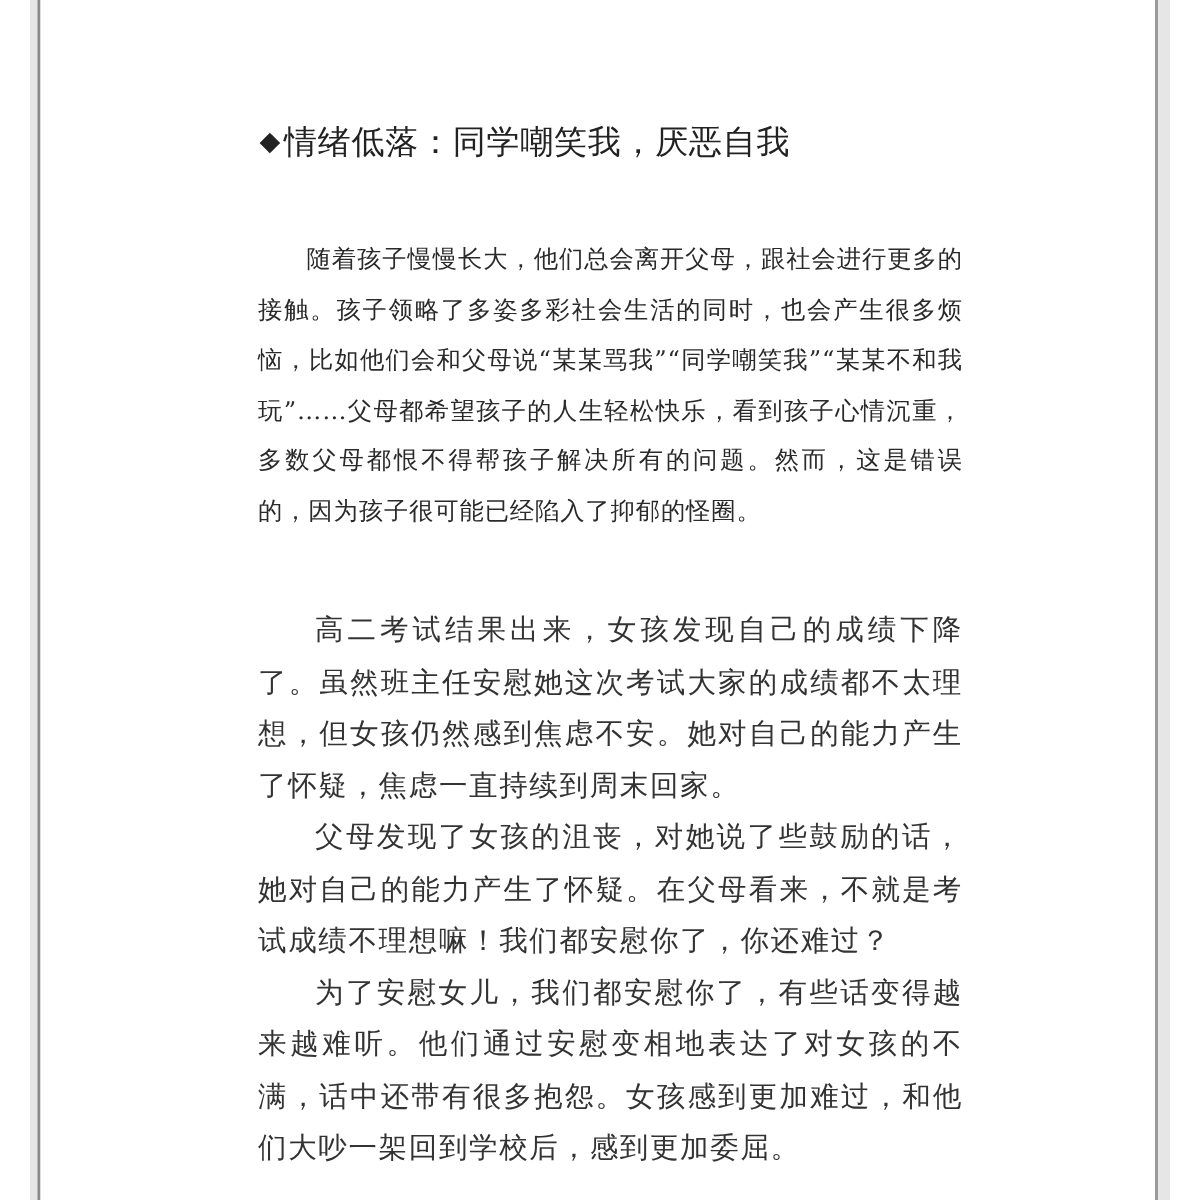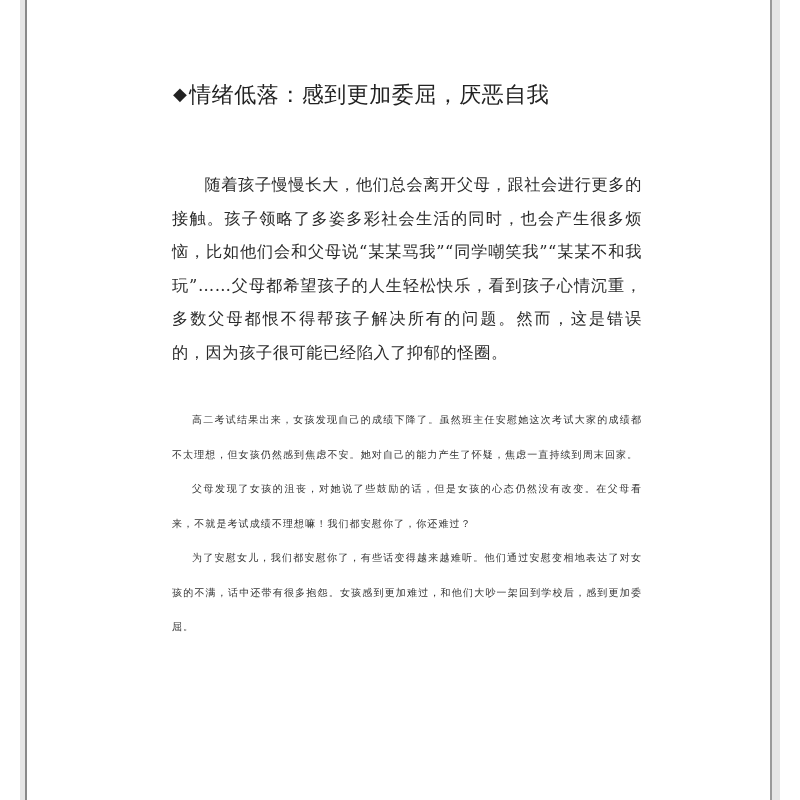--- a/index.html
+++ b/index.html
@@ -33,48 +33,48 @@
       background: #ffffff;
     }
     .heading {
       position: absolute; left: 173px; top: 80px;
       font-family: "DejaVu Sans", "Liberation Sans", sans-serif;
       font-size: 22px; color: #222; letter-spacing: 0.5px;
       white-space: nowrap;
     }
     .heading .diamond { font-size: 18px; margin-right: 2px; position: relative; top: -2px; }
     .para1 {
-      position: absolute; left: 172px; top: 168px; width: 470px;
+      position: absolute; left: 172px; top: 156px; width: 470px;
       font-size: 16.2px; line-height: 33.5px; color: #2a2a2a;
       text-indent: 2em; text-align: justify; letter-spacing: 0.6px;
     }
     .story {
       position: absolute; left: 172px; top: 403px; width: 470px;
       font-family: "DejaVu Serif", "Liberation Serif", serif;
-      font-size: 10px; line-height: 34.5px; color: #333;
+      font-size: 19px; line-height: 34.5px; color: #333;
       letter-spacing: 1.1px;
     }
     .story p {
       margin: 0; text-indent: 2em; text-align: justify;
     }
   </style>
 </head>
 <body>
 
 <div class="edge-left"></div>
 <div class="edge-left-band"></div>
 <div class="edge-left-line"></div>
 <div class="edge-right-band"></div>
 <div class="edge-right-line"></div>
 
 <div class="page"></div>
 
 <div class="heading">
-  <span class="diamond">◆</span><span>情绪低落：感到更加委屈，厌恶自我</span>
+  <span class="diamond">◆</span><span>情绪低落：同学嘲笑我，厌恶自我</span>
 </div>
 
 <div class="para1">随着孩子慢慢长大，他们总会离开父母，跟社会进行更多的接触。孩子领略了多姿多彩社会生活的同时，也会产生很多烦恼，比如他们会和父母说“某某骂我”“同学嘲笑我”“某某不和我玩”……父母都希望孩子的人生轻松快乐，看到孩子心情沉重，多数父母都恨不得帮孩子解决所有的问题。然而，这是错误的，因为孩子很可能已经陷入了抑郁的怪圈。</div>
 
 <div class="story">
   <p>高二考试结果出来，女孩发现自己的成绩下降了。虽然班主任安慰她这次考试大家的成绩都不太理想，但女孩仍然感到焦虑不安。她对自己的能力产生了怀疑，焦虑一直持续到周末回家。</p>
-  <p>父母发现了女孩的沮丧，对她说了些鼓励的话，但是女孩的心态仍然没有改变。在父母看来，不就是考试成绩不理想嘛！我们都安慰你了，你还难过？</p>
+  <p>父母发现了女孩的沮丧，对她说了些鼓励的话，她对自己的能力产生了怀疑。在父母看来，不就是考试成绩不理想嘛！我们都安慰你了，你还难过？</p>
   <p>为了安慰女儿，我们都安慰你了，有些话变得越来越难听。他们通过安慰变相地表达了对女孩的不满，话中还带有很多抱怨。女孩感到更加难过，和他们大吵一架回到学校后，感到更加委屈。</p>
 </div>
 
 </body></html>

